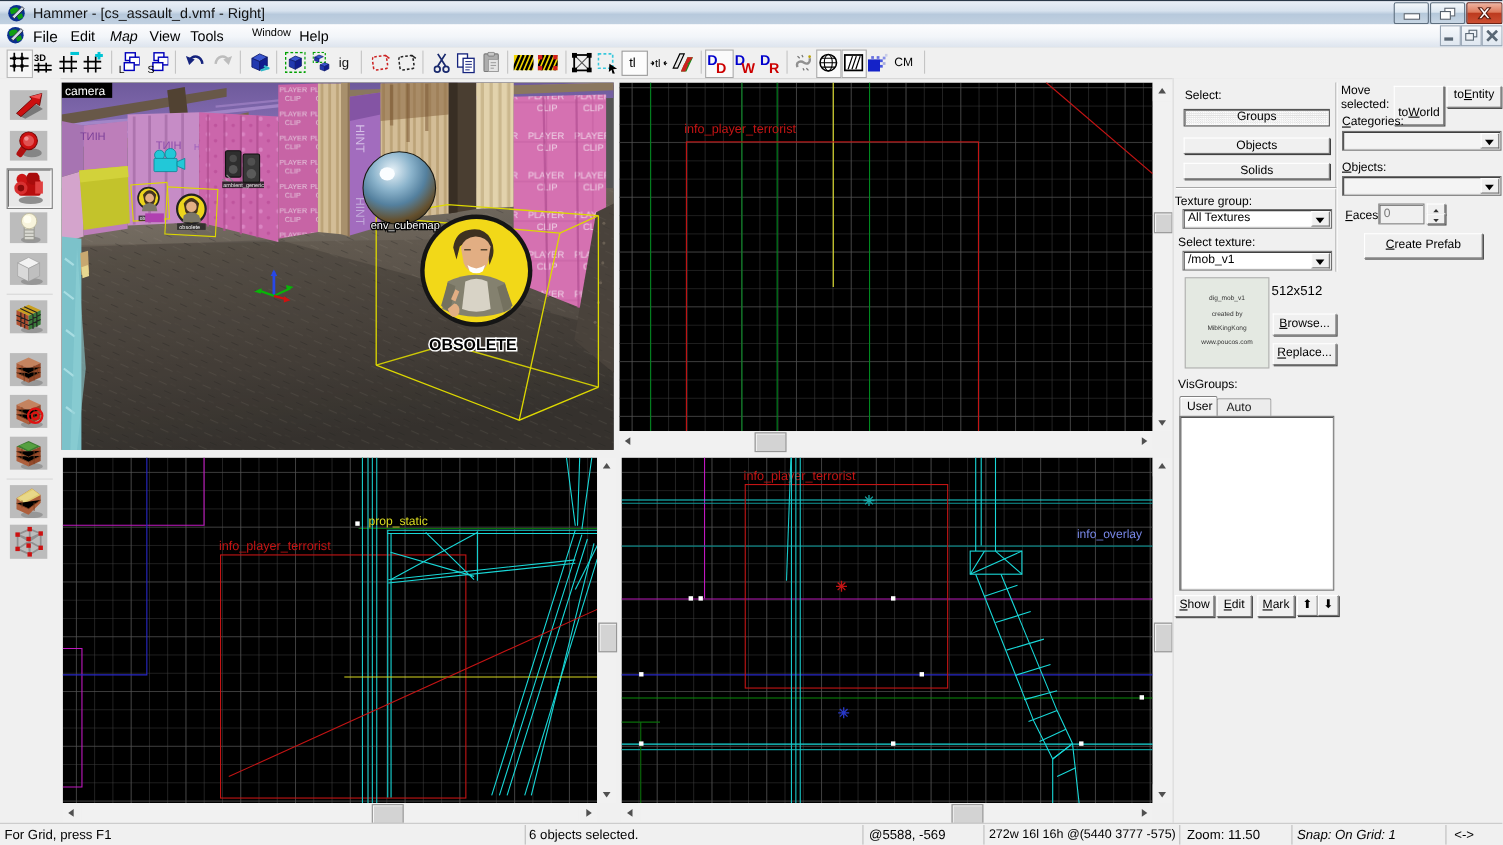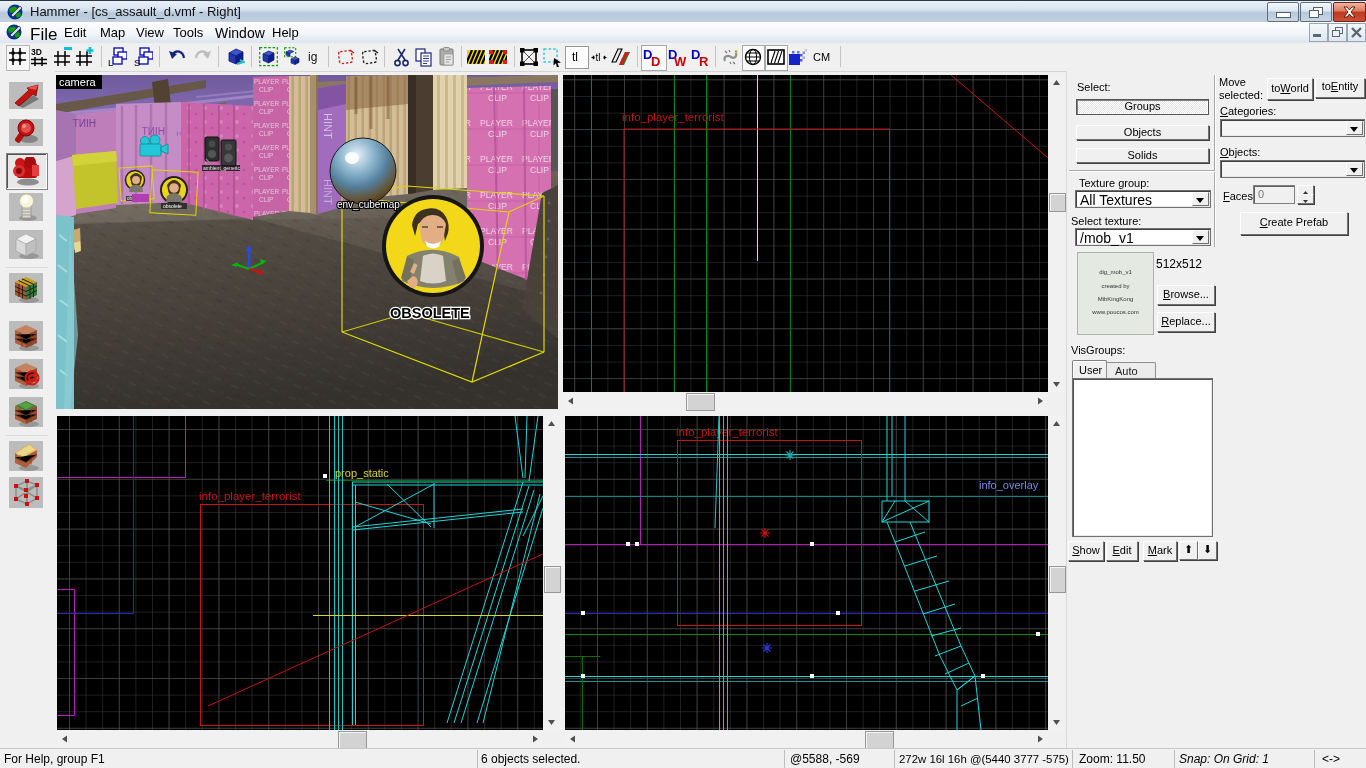--- a/index.html
+++ b/index.html
@@ -2,21 +2,21 @@
 <html><head>
 <meta charset="utf-8">
 <style>
   html,body{margin:0;padding:0;}
   body{width:1366px;height:768px;overflow:hidden;font-family:"Liberation Sans",sans-serif;background:#f0f0f0;position:relative;}
   .abs{position:absolute;}
   .btn{position:absolute;background:#f0f0f0;border-top:1px solid #fff;border-left:1px solid #fff;border-right:1px solid #707070;border-bottom:1px solid #707070;box-shadow:1px 1px 0 #404040;font-size:11px;text-align:center;color:#000;}
   .u{text-decoration:underline;}
   .lbl{position:absolute;font-size:11px;color:#000;}
   .combo{position:absolute;background:#fff;border:1px solid #707070;box-shadow:inset 1px 1px 0 #404040, inset -1px -1px 0 #e8e8e8;}
-  .combo .tx{position:absolute;left:4px;top:1px;font-size:14px;}
+  .combo .tx{position:absolute;left:4px;top:1px;font-size:11px;}
   .combo .ar{position:absolute;right:1px;top:1px;bottom:1px;width:15px;background:#f0f0f0;border-top:1px solid #fff;border-left:1px solid #fff;border-right:1px solid #707070;border-bottom:1px solid #707070;}
   .combo .ar:after{content:"";position:absolute;left:3px;top:5px;border:4px solid transparent;border-top:5px solid #000;}
   .sb{position:absolute;background:#f1f1f1;}
   .sbthumb{position:absolute;background:#d3d3d3;border:1px solid #979797;box-shadow:inset 1px 1px 0 #f5f5f5;}
   .sbar{position:absolute;width:17px;height:17px;background:#f1f1f1;color:#505050;}
   .tsep{position:absolute;top:3px;width:1px;height:21px;background:#c4c4c4;}
 </style>
 </head>
 <body>
 
@@ -43,26 +43,26 @@
   </div>
 </div>
 
 <div class="abs" id="menubar" style="left:0;top:22px;width:1366px;height:21px;background:linear-gradient(#fdfdfe 0%,#f2f5f9 55%,#dde4ee 100%);border-bottom:1px solid #c6cdd8;">
   <svg class="abs" style="left:6px;top:2px" width="16" height="16" viewBox="0 0 16 16">
     <circle cx="8" cy="8" r="7.5" fill="#0b2f8e"></circle>
     <path d="M2 5 Q5 2 9 3 L11 6 L7 8 L3 9 Z" fill="#0f9e12"></path>
     <path d="M8 10 L13 8 L14 12 L10 14 Z" fill="#0f9e12"></path>
     <path d="M13 2 L15 4 L6 13 L4 11 Z" fill="#cfd8e8" stroke="#222" stroke-width="0.7"></path>
   </svg>
-  <div class="abs" style="top:3px;left:30px;font-size:17px;">File</div>
+  <div class="abs" style="top:3px;left:30px;font-size:14px;">File</div>
   <div class="abs" style="top:3px;left:64px;font-size:13px;">Edit</div>
-  <div class="abs" style="top:3px;left:100px;font-size:13px;">Map</div>
+  <div class="abs" style="top:3px;left:100px;font-size:13px;font-style:italic;">Map</div>
   <div class="abs" style="top:3px;left:136px;font-size:13px;">View</div>
   <div class="abs" style="top:3px;left:173px;font-size:13px;">Tools</div>
-  <div class="abs" style="top:3px;left:215px;font-size:14px;">Window</div>
+  <div class="abs" style="top:3px;left:229px;font-size:10px;">Window</div>
   <div class="abs" style="top:3px;left:272px;font-size:13px;">Help</div>
 
   <div class="abs" style="left:1309px;top:1px;width:17px;height:17px;background:linear-gradient(#f5f8fb,#dfe7f0);border:1px solid #98a6b5;">
       <div class="abs" style="left:3px;top:10px;width:8px;height:3px;background:#5a6875;"></div>
     </div>
   <div class="abs" style="left:1328px;top:1px;width:17px;height:17px;background:linear-gradient(#f5f8fb,#dfe7f0);border:1px solid #98a6b5;">
     <div class="abs" style="left:6px;top:3px;width:6px;height:5px;border:1.5px solid #5a6875;"></div>
     <div class="abs" style="left:3px;top:6px;width:6px;height:5px;border:1.5px solid #5a6875;background:#eef2f6;"></div>
   </div>
   <div class="abs" style="left:1347px;top:1px;width:17px;height:17px;background:linear-gradient(#f5f8fb,#dfe7f0);border:1px solid #98a6b5;">
@@ -802,21 +802,21 @@
   <div class="abs" style="left:147px;top:4px;width:1px;height:172px;background:#a8a8a8;"></div>
   <div class="abs" style="left:148px;top:4px;width:1px;height:172px;background:#fff;"></div>
   <div class="abs" style="left:2px;top:99px;width:146px;height:1px;background:#a8a8a8;"></div>
   <div class="abs" style="left:2px;top:100px;width:146px;height:1px;background:#fff;"></div>
 
   <div class="lbl" style="left:10px;top:10px;">Select:</div>
   <div class="btn" style="left:9px;top:28px;width:131px;height:14px;background:repeating-conic-gradient(#ffffff 0% 25%, #e2e2e2 0% 50%) 0 0/2px 2px;box-shadow:inset 1px 1px 0 #808080, inset -1px -1px 0 #fff;border:1px solid #555;">Groups</div>
   <div class="btn" style="left:9px;top:54px;width:131px;height:13px;">Objects</div>
   <div class="btn" style="left:9px;top:77px;width:131px;height:13px;">Solids</div>
 
-  <div class="lbl" style="left:12px;top:106px;">Texture group:</div>
+  <div class="lbl" style="left:1px;top:106px;">Texture group:</div>
   <div class="combo" style="left:8px;top:119px;width:134px;height:16px;">
       <div class="tx">All Textures</div>
       <div class="ar"></div>
     </div>
   <div class="lbl" style="left:4px;top:144px;">Select texture:</div>
   <div class="combo" style="left:8px;top:157px;width:134px;height:16px;">
       <div class="tx">/mob_v1</div>
       <div class="ar"></div>
     </div>
 
@@ -841,21 +841,21 @@
   <div class="abs" style="left:5px;top:307px;width:139px;height:157px;background:#fff;border:1px solid #707070;box-shadow:inset 1px 1px 0 #555, inset -1px -1px 0 #e8e8e8;"></div>
 
   <div class="btn" style="left:1px;top:470px;width:34px;height:16px;padding-top:2px;"><span class="u">S</span>how</div>
   <div class="btn" style="left:39px;top:470px;width:30px;height:16px;padding-top:2px;"><span class="u">E</span>dit</div>
   <div class="btn" style="left:76px;top:470px;width:32px;height:16px;padding-top:2px;"><span class="u">M</span>ark</div>
   <div class="btn" style="left:112px;top:470px;width:17px;height:16px;padding-top:1px;">⬆</div>
   <div class="btn" style="left:131px;top:470px;width:17px;height:16px;padding-top:1px;">⬇</div>
 
   <div class="lbl" style="left:152px;top:5px;">Move</div>
   <div class="lbl" style="left:152px;top:18px;">selected:</div>
-  <div class="btn" style="left:200px;top:7px;width:44px;height:17px;padding-top:3px;">to<span class="u">W</span>orld</div>
+  <div class="btn" style="left:200px;top:7px;width:44px;height:17px;padding-top:17px;">to<span class="u">W</span>orld</div>
   <div class="btn" style="left:248px;top:7px;width:48px;height:17px;padding-top:1px;">to<span class="u">E</span>ntity</div>
   <div class="lbl" style="left:153px;top:34px;"><span class="u">C</span>ategories:</div>
   <div class="combo" style="left:153px;top:48px;width:143px;height:16px;background:#f4f4f4;">
       <div class="ar"></div>
     </div>
   <div class="lbl" style="left:153px;top:75px;"><span class="u">O</span>bjects:</div>
   <div class="combo" style="left:153px;top:89px;width:143px;height:16px;background:#f4f4f4;">
       <div class="ar"></div>
     </div>
   <div class="lbl" style="left:156px;top:119px;"><span class="u">F</span>aces:</div>
@@ -865,21 +865,21 @@
   <div class="btn" style="left:230px;top:114px;width:15px;height:8px;"><svg width="13" height="7">
         <path d="M6.5 2 L9 5 L4 5 Z" fill="#333"></path>
       </svg></div>
   <div class="btn" style="left:230px;top:123px;width:15px;height:8px;"><svg width="13" height="7">
         <path d="M6.5 5 L9 2 L4 2 Z" fill="#333"></path>
       </svg></div>
   <div class="btn" style="left:173px;top:141px;width:106px;height:18px;padding-top:3px;"><span class="u">C</span>reate Prefab</div>
 </div>
 
 <div class="abs" id="statusbar" style="left:0;top:748px;width:1366px;height:20px;background:#f0f0f0;border-top:1px solid #c8c8c8;font-size:12px;">
-  <div class="abs" style="left:4px;top:3px;">For Help, group F1</div>
+  <div class="abs" style="left:4px;top:3px;">For Grid, press F1</div>
   <div class="abs" style="left:481px;top:3px;">6 objects selected.</div>
   <div class="abs" style="left:790px;top:3px;">@5588, -569</div>
   <div class="abs" style="left:899px;top:4px;font-size:11.4px;">272w 16l 16h @(5440 3777 -575)</div>
   <div class="abs" style="left:1079px;top:3px;">Zoom: 11.50</div>
   <div class="abs" style="left:1179px;top:3px;font-style:italic;">Snap: On Grid: 1</div>
   <div class="abs" style="left:1322px;top:3px;">&lt;-&gt;</div>
   <div class="abs" style="left:477px;top:1px;width:1px;height:18px;background:#bdbdbd;"></div>
   <div class="abs" style="left:784px;top:1px;width:1px;height:18px;background:#bdbdbd;"></div>
   <div class="abs" style="left:894px;top:1px;width:1px;height:18px;background:#bdbdbd;"></div>
   <div class="abs" style="left:1072px;top:1px;width:1px;height:18px;background:#bdbdbd;"></div>

